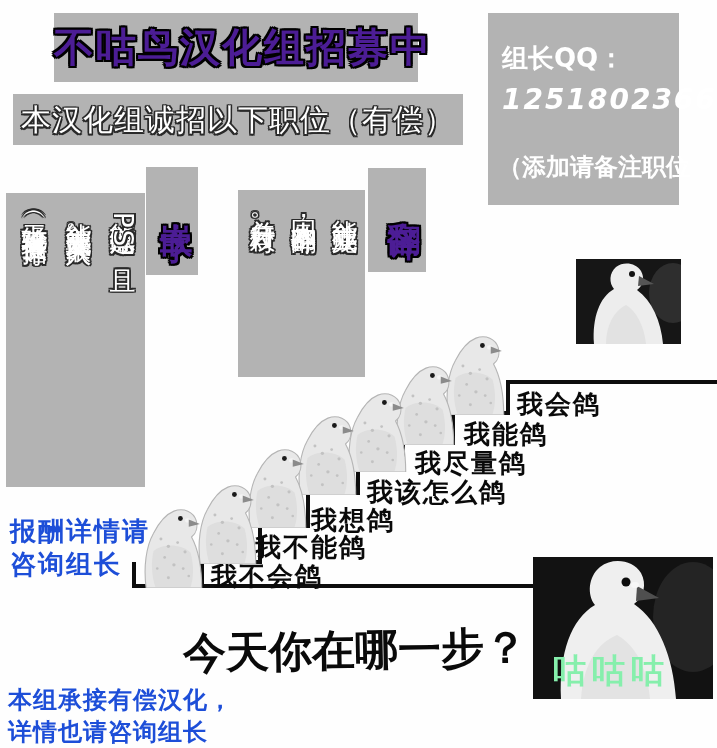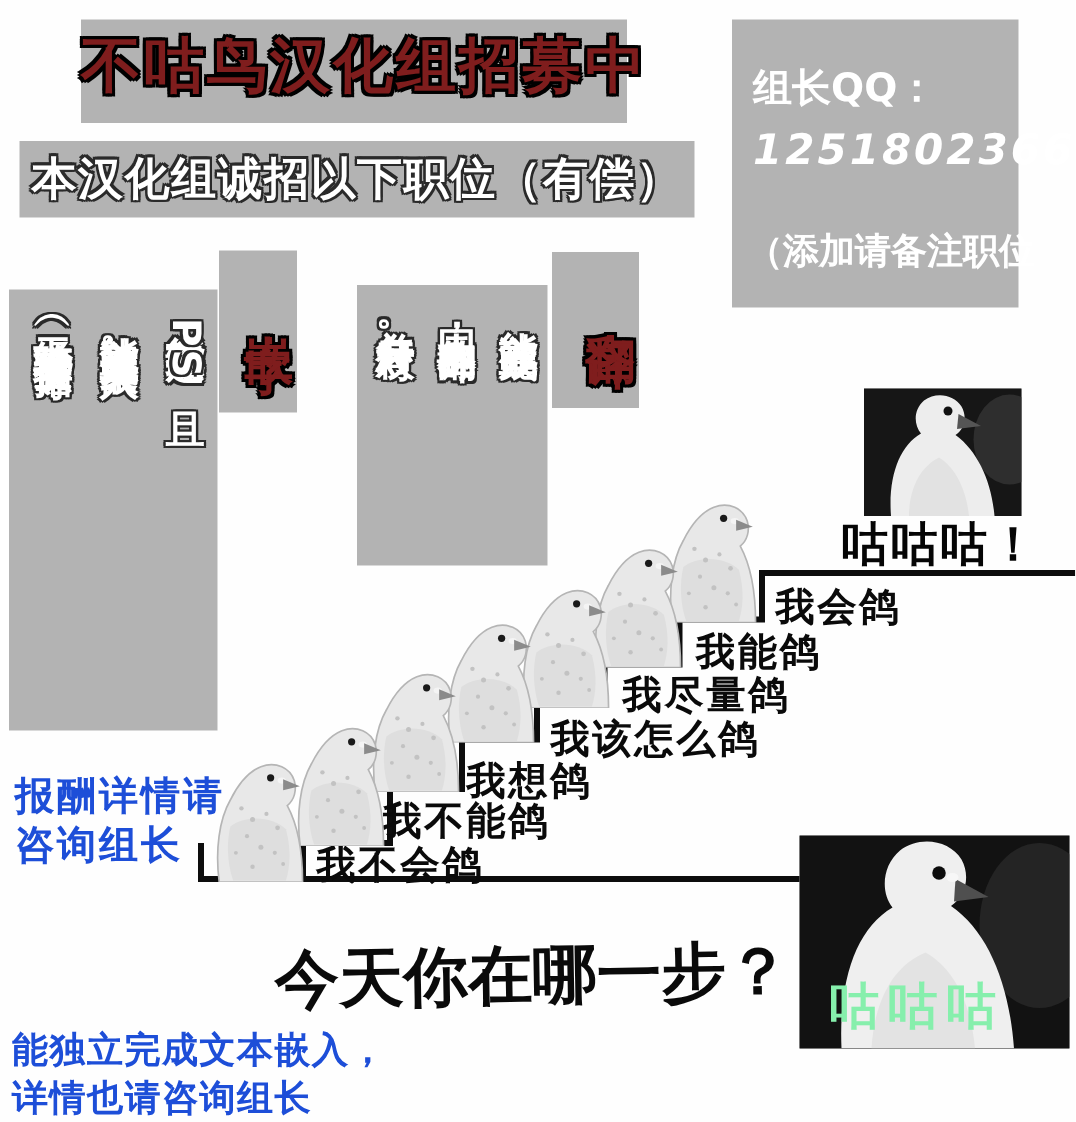--- a/index.html
+++ b/index.html
@@ -10,27 +10,26 @@
   html,body{margin:0;padding:0;background:#fff;}
   .canvas{
     position:relative;width:717px;height:748px;overflow:hidden;
     background:#fefefe;
     font-family:"DejaVu Sans","Liberation Sans",sans-serif;
   }
   .abs{position:absolute;}
   .graybox{background:var(--box-gray);}
   
   .ow{
-    color:#7f1d1d;font-weight:bold;
+    color:#4c1d95;font-weight:bold;
     text-shadow:-2px -2px 0 #000,2px -2px 0 #000,-2px 2px 0 #000,2px 2px 0 #000,
                 -2px 0 0 #000,2px 0 0 #000,0 -2px 0 #000,0 2px 0 #000;
-    font-family:Liberation Mono, monospace;
   }
   .ow-thin{
-    color:#fff;font-weight:bold;
+    color:#fff;font-weight:normal;
     text-shadow:-1.5px -1.5px 0 #2a2a2a,1.5px -1.5px 0 #2a2a2a,-1.5px 1.5px 0 #2a2a2a,1.5px 1.5px 0 #2a2a2a,
                 -1.5px 0 0 #2a2a2a,1.5px 0 0 #2a2a2a,0 -1.5px 0 #2a2a2a,0 1.5px 0 #2a2a2a;
     border-radius:22px;
   }
   .handblack{color:#1d4ed8;font-weight:bold;}
   .title-box{left:54px;top:13px;width:364px;height:69px;text-align:center;}
   .title-text{font-size:40px;line-height:69px;letter-spacing:2px;white-space:nowrap;}
   .subtitle-box{left:13px;top:94px;width:450px;height:51px;text-align:center;}
   .subtitle-text{font-size:30px;line-height:51px;letter-spacing:1px;white-space:nowrap;}
   .contact-box{left:488px;top:13px;width:191px;height:192px;color:#fff;}
@@ -169,31 +168,30 @@
   <div class="photo photo-top">
     <svg width="105" height="85" viewBox="0 0 105 85">
       <rect x="0" y="0" width="105" height="85" fill="#161616"></rect>
       <ellipse cx="97" cy="34" rx="24" ry="30" fill="#2e2e2e"></ellipse>
       <path d="M18,85 C16,58 24,38 38,30 C33,24 33,14 40,8 C48,2 60,4 65,12 C69,19 67,27 61,31 C76,42 85,62 87,85 Z" fill="#ededed"></path>
       <path d="M30,85 C30,66 38,52 50,46 C60,52 68,66 70,85 Z" fill="#e2e2e2"></path>
       <circle cx="56" cy="15" r="3" fill="#111"></circle>
       <path d="M63,17 L78,25 L62,27 Z" fill="#555"></path>
     </svg>
   </div>
-  <div class="abs caption-top">咕咕咕！</div>
 
   <div class="abs question handblack">今天你在哪一步？</div>
 
   <div class="abs salary-note handblack">
     <div>报酬详情请</div>
     <div>咨询组长</div>
   </div>
 
   <div class="abs footer-note handblack">
-    <div>能独立完成文本嵌入，</div>
+    <div>本组承接有偿汉化，</div>
     <div>详情也请咨询组长</div>
   </div>
 
   <div class="photo photo-bottom">
     <svg width="180" height="142" viewBox="0 0 180 142" style="position:absolute;left:0;top:0;">
       <rect x="0" y="0" width="180" height="142" fill="#121212"></rect>
       <ellipse cx="160" cy="60" rx="40" ry="55" fill="#242424"></ellipse>
       <path d="M28,142 C26,96 38,62 62,48 C54,38 55,20 67,10 C80,0 100,3 108,16 C114,27 111,40 101,47 C126,64 140,100 143,142 Z" fill="#efefef"></path>
       <path d="M48,142 C50,108 64,86 84,78 C102,88 114,110 117,142 Z" fill="#e3e3e3"></path>
       <circle cx="93" cy="25" r="4.5" fill="#0c0c0c"></circle>

